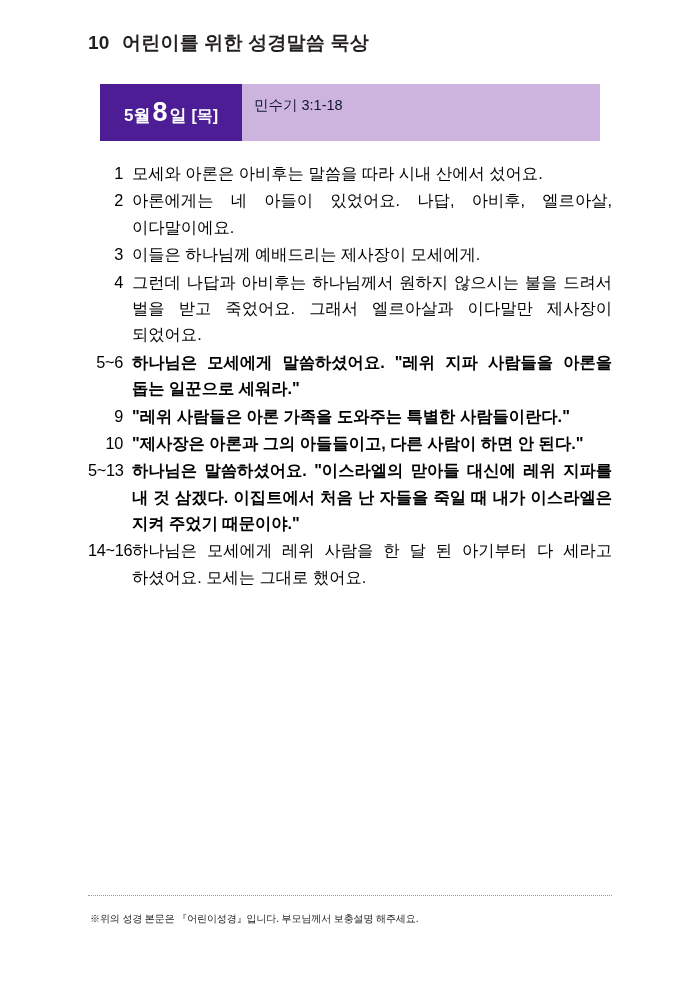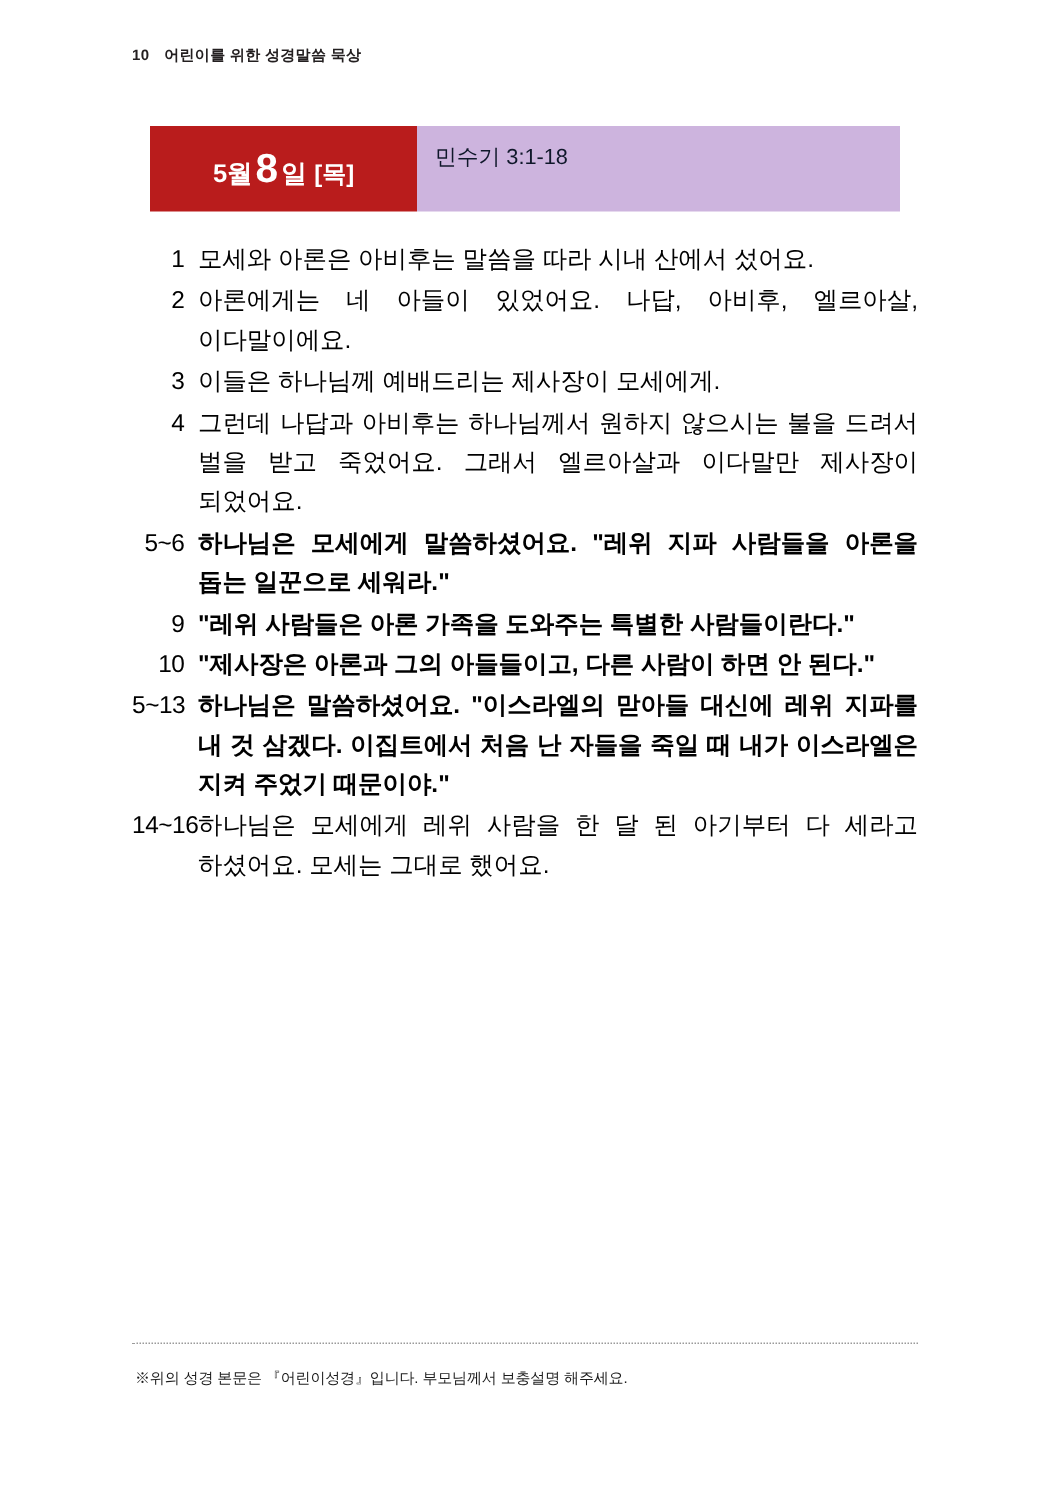--- a/index.html
+++ b/index.html
@@ -21,43 +21,43 @@
     position: relative;
     box-sizing: border-box;
     padding: 0;
   }
 
   
   .running-head {
     position: absolute;
     top: 30px;
     left: 88px;
-    font-size: 10px;
+    font-size: 19px;
     font-weight: bold;
     color: #231f20;
     letter-spacing: 0.2px;
     white-space: nowrap;
   }
   .running-head .pg {
     margin-right: 7px;
   }
 
   
   .banner {
     position: absolute;
     top: 84px;
     left: 100px;
     width: 500px;
     height: 57px;
     display: flex;
     align-items: stretch;
   }
   .banner-left {
-    width: 178px;
-    background: #b91c1c;
+    width: 142px;
+    background: #4c1d95;
     color: #ffffff;
     display: flex;
     align-items: center;
     justify-content: center;
     box-sizing: border-box;
   }
   .date-line {
     display: flex;
     align-items: baseline;
     font-weight: bold;

